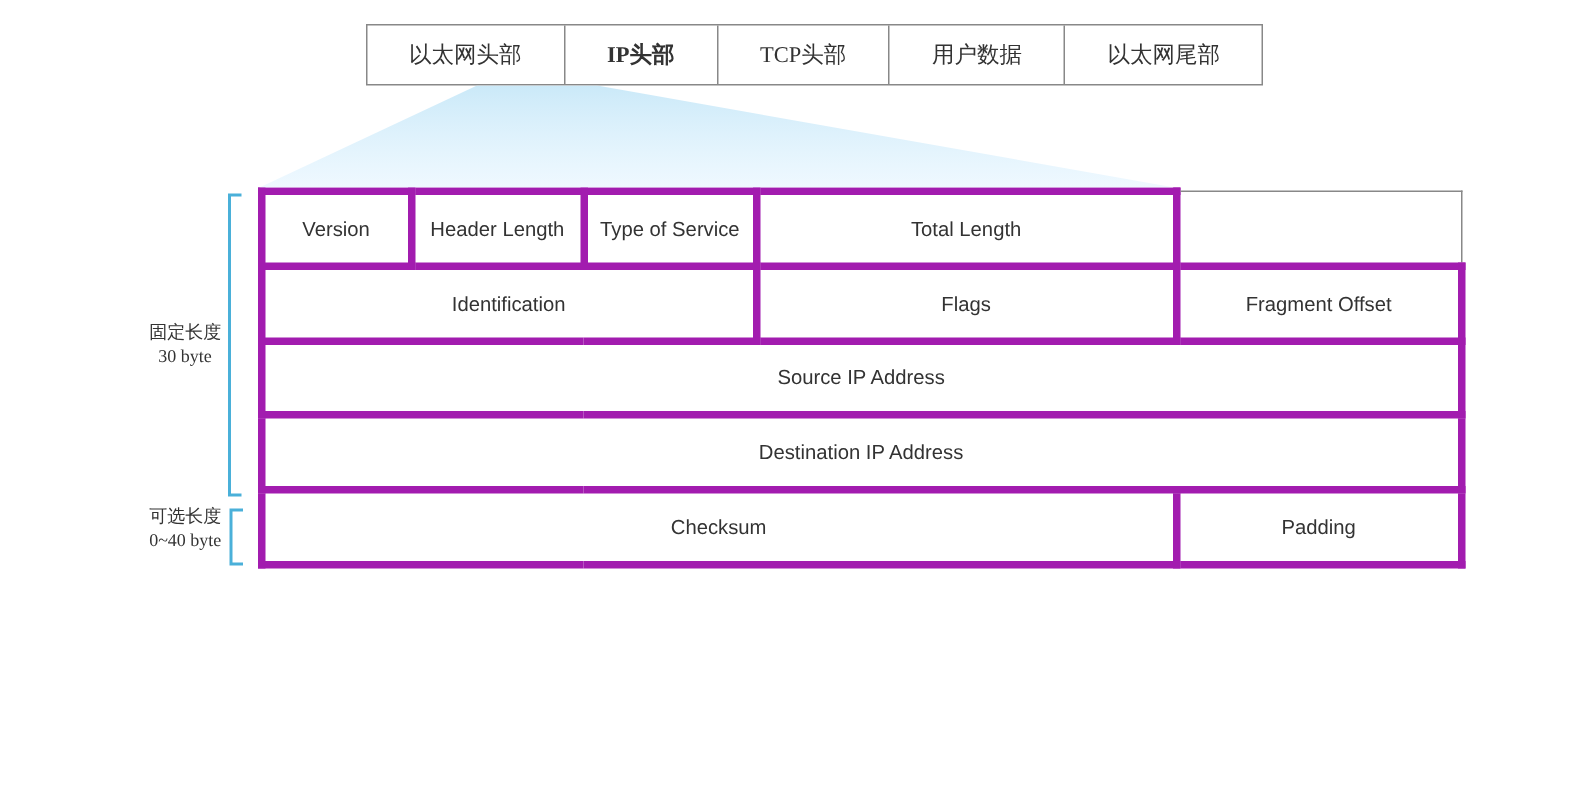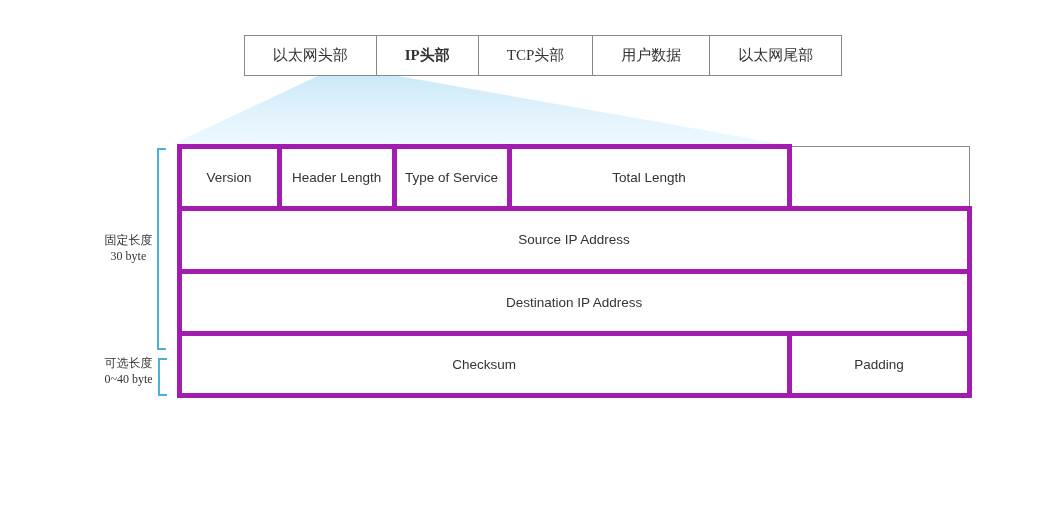--- a/index.html
+++ b/index.html
@@ -12,21 +12,21 @@
       position: relative;
     }
 
     .page-container {
       width: 1056px;
       height: 527px;
       position: relative;
       display: flex;
       flex-direction: column;
       align-items: center;
-      padding-top: 35px;
+      padding-top: 16px;
     }
 
     
     .ethernet-row {
       display: flex;
       border: 1.5px solid #888;
       margin-bottom: 0;
     }
 
     .ethernet-cell {
@@ -136,20 +136,25 @@
     <table class="ip-table">
 
       <tbody>
           <tr>
         <td style="width:100px;">Version</td>
         <td style="width:115px;">Header Length</td>
         <td style="width:115px;">Type of Service</td>
         <td style="width:280px;margin-top:29px;">Total Length</td>
       </tr>
 
+      <tr>
+        <td colspan="3">Identification</td>
+        <td style="width:90px;">Flags</td>
+        <td style="width:190px;">Fragment Offset</td>
+      </tr>
 
 
       <tr>
         <td colspan="5">Source IP Address</td>
       </tr>
 
       <tr>
         <td colspan="5">Destination IP Address</td>
       </tr>
 

